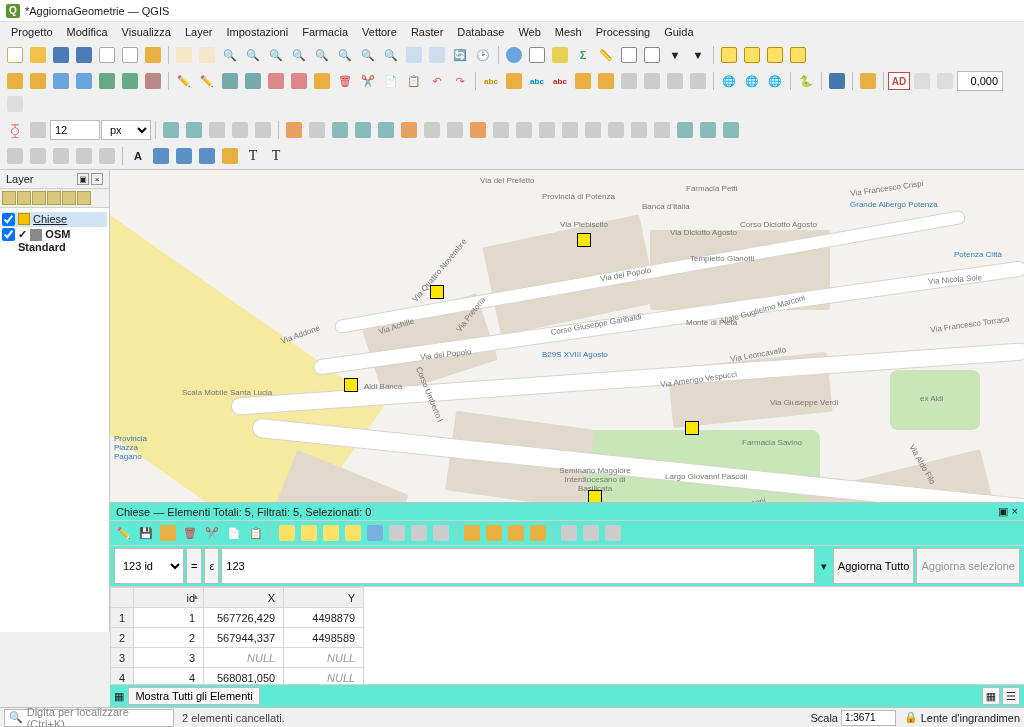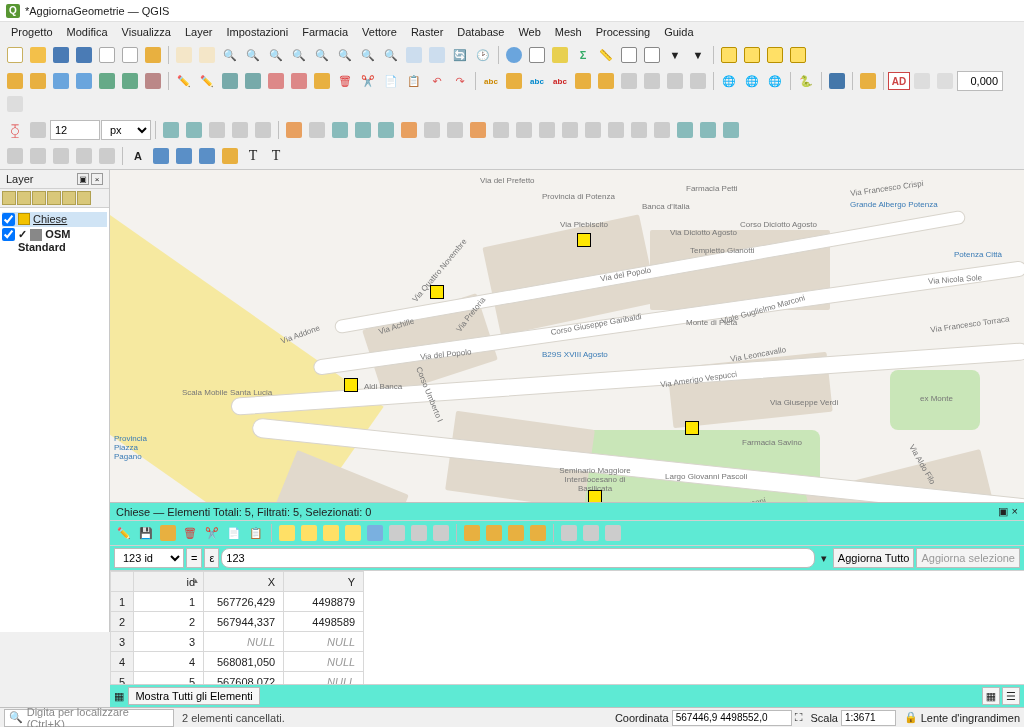--- a/index.html
+++ b/index.html
@@ -40,21 +40,21 @@
 .block { position: absolute; background: #e1d9cc; border-radius: 2px; }
 .river { position: absolute; background: #f6e9a0; transform: rotate(-55deg); }
 .marker { position: absolute; width: 14px; height: 14px; background: #ffe600; border: 1.5px solid #000; }
 .roadlabel { position: absolute; font-size: 8px; color: #777; white-space: nowrap; }
 
 .attr-panel { position: absolute; left: 110px; right: 0; top: 502px; bottom: 20px; background: #5eead4; border-top: 1px solid #c0c0c0; display: flex; flex-direction: column; }
 .attr-title { padding: 2px 6px; font-size: 11px; display: flex; justify-content: space-between; align-items: center; border-bottom: 1px solid #d0d0d0; }
 .attr-toolbar { display: flex; align-items: center; gap: 2px; padding: 2px 4px; border-bottom: 1px solid #d0d0d0; flex-wrap: wrap; }
 .attr-toolbar .ab { width: 20px; height: 20px; display: flex; align-items: center; justify-content: center; }
 .expr-row { display: flex; align-items: center; gap: 2px; padding: 2px 4px; border-bottom: 1px solid #d0d0d0; }
-.expr-row select, .expr-row input, .expr-row button { height: 20px; font-size: 11px; border: 1px solid #bbb; background: #fff; padding: 0 4px; }
+.expr-row select, .expr-row input, .expr-row button { height: 36px; font-size: 11px; border: 1px solid #bbb; background: #fff; padding: 0 4px; }
 .expr-row button { background: #f4f4f4; }
 .attr-table { flex: 1; overflow: auto; background: #fff; }
 table.tbl { border-collapse: collapse; width: auto; }
 table.tbl th, table.tbl td { border: 1px solid #d8d8d8; padding: 2px 8px; font-size: 11px; text-align: right; height: 20px; }
 table.tbl th { background: #f0f0f0; font-weight: normal; position: relative; }
 table.tbl th.sorted::after { content: "▲"; font-size: 7px; position: absolute; right: 4px; top: 5px; color: #666; }
 table.tbl td.rowh { background: #f0f0f0; width: 18px; text-align: center; }
 table.tbl td.null { color: #999; font-style: italic; }
 .attr-footer { display: flex; align-items: center; padding: 2px 4px; border-top: 1px solid #d0d0d0; justify-content: space-between; }
 .attr-footer .afl { display: flex; align-items: center; gap: 4px; }
@@ -462,24 +462,24 @@
     <span class="roadlabel" style="left:570px;top:335px;transform:rotate(-12deg)">Viale Guglielmo Marconi</span>
     <span class="roadlabel" style="left:440px;top:296px;width:90px;white-space:normal;text-align:center">Seminario Maggiore Interdiocesano di Basilicata</span>
     <span class="roadlabel" style="left:290px;top:220px;transform:rotate(68deg)">Corso Umberto I</span>
     <span class="roadlabel" style="left:218px;top:338px">Via Vaccaro</span>
     <span class="roadlabel" style="left:632px;top:268px">Farmacia Savino</span>
     <span class="roadlabel" style="left:740px;top:30px;color:#3a7bb5">Grande Albergo Potenza</span>
     <span class="roadlabel" style="left:844px;top:80px;color:#3a7bb5">Potenza Città</span>
     <span class="roadlabel" style="left:740px;top:14px;transform:rotate(-8deg)">Via Francesco Crispi</span>
     <span class="roadlabel" style="left:818px;top:105px;transform:rotate(-4deg)">Via Nicola Sole</span>
     <span class="roadlabel" style="left:820px;top:150px;transform:rotate(-8deg)">Via Francesco Torraca</span>
-    <span class="roadlabel" style="left:810px;top:224px">ex Monte</span>
+    <span class="roadlabel" style="left:810px;top:224px">ex Aldi</span>
     <span class="roadlabel" style="left:532px;top:32px">Banca d'Italia</span>
     <span class="roadlabel" style="left:576px;top:14px">Farmacia Petti</span>
-    <span class="roadlabel" style="left:580px;top:76px">Tempietto Gianotti</span>
+    <span class="roadlabel" style="left:580px;top:84px">Tempietto Gianotti</span>
     <span class="roadlabel" style="left:576px;top:148px">Monte di Pietà</span>
     <span class="roadlabel" style="left:254px;top:212px">Aldi Banca</span>
     <span class="roadlabel" style="left:4px;top:264px;color:#3a7bb5;width:48px;white-space:normal">Provincia Piazza Pagano</span>
     <span class="roadlabel" style="left:432px;top:180px;color:#3a7bb5">B29S XVIII Agosto</span>
     <span class="roadlabel" style="left:170px;top:160px;transform:rotate(-20deg)">Via Addone</span>
     <span class="roadlabel" style="left:790px;top:290px;transform:rotate(60deg)">Via Aldo Filo</span>
 
     <div class="marker" style="left:467px;top:63px"></div>
     <div class="marker" style="left:320px;top:115px"></div>
     <div class="marker" style="left:234px;top:208px"></div>
@@ -552,21 +552,21 @@
         <span class="ic" style="background:#ccc"></span>
       </div>
     <div class="ab">
         <span class="ic" style="background:#ccc"></span>
       </div>
   </div>
   <div class="expr-row">
     <select style="width:70px"><option>123 id</option></select>
     <button>=</button>
     <button>ε</button>
-    <input style="flex: 1 1 0%; border-radius: 8px;" value="123">
+    <input style="flex: 1 1 0%;" value="123">
     <span style="width:14px;text-align:center">▾</span>
     <button>Aggiorna Tutto</button>
     <button style="color:#999">Aggiorna selezione</button>
   </div>
   <div class="attr-table">
     <table class="tbl">
       <thead>
           <tr>
         <th style="width:18px"></th>
         <th class="sorted" style="width:70px">id</th>
@@ -620,25 +620,20 @@
   </div>
 </div>
 
 <div class="statusbar">
   <div class="sb-search">
     <span>🔍</span>
     <span>Digita per localizzare (Ctrl+K)</span>
   </div>
   <div class="sb-msg">2 elementi cancellati.</div>
   <div class="sb-field">
-    <span>Coordinata</span>
-    <input class="coord-box" value="567446,9 4498552,0" style="">
-    <span>⛶</span>
-  </div>
-  <div class="sb-field">
     <span>Scala</span>
     <input class="scale-box" value="1:3671" style="">
   </div>
   <div class="sb-field">
     <span>🔒</span>
     <span>Lente d'ingrandimen</span>
   </div>
 </div>
 
 </body></html>

